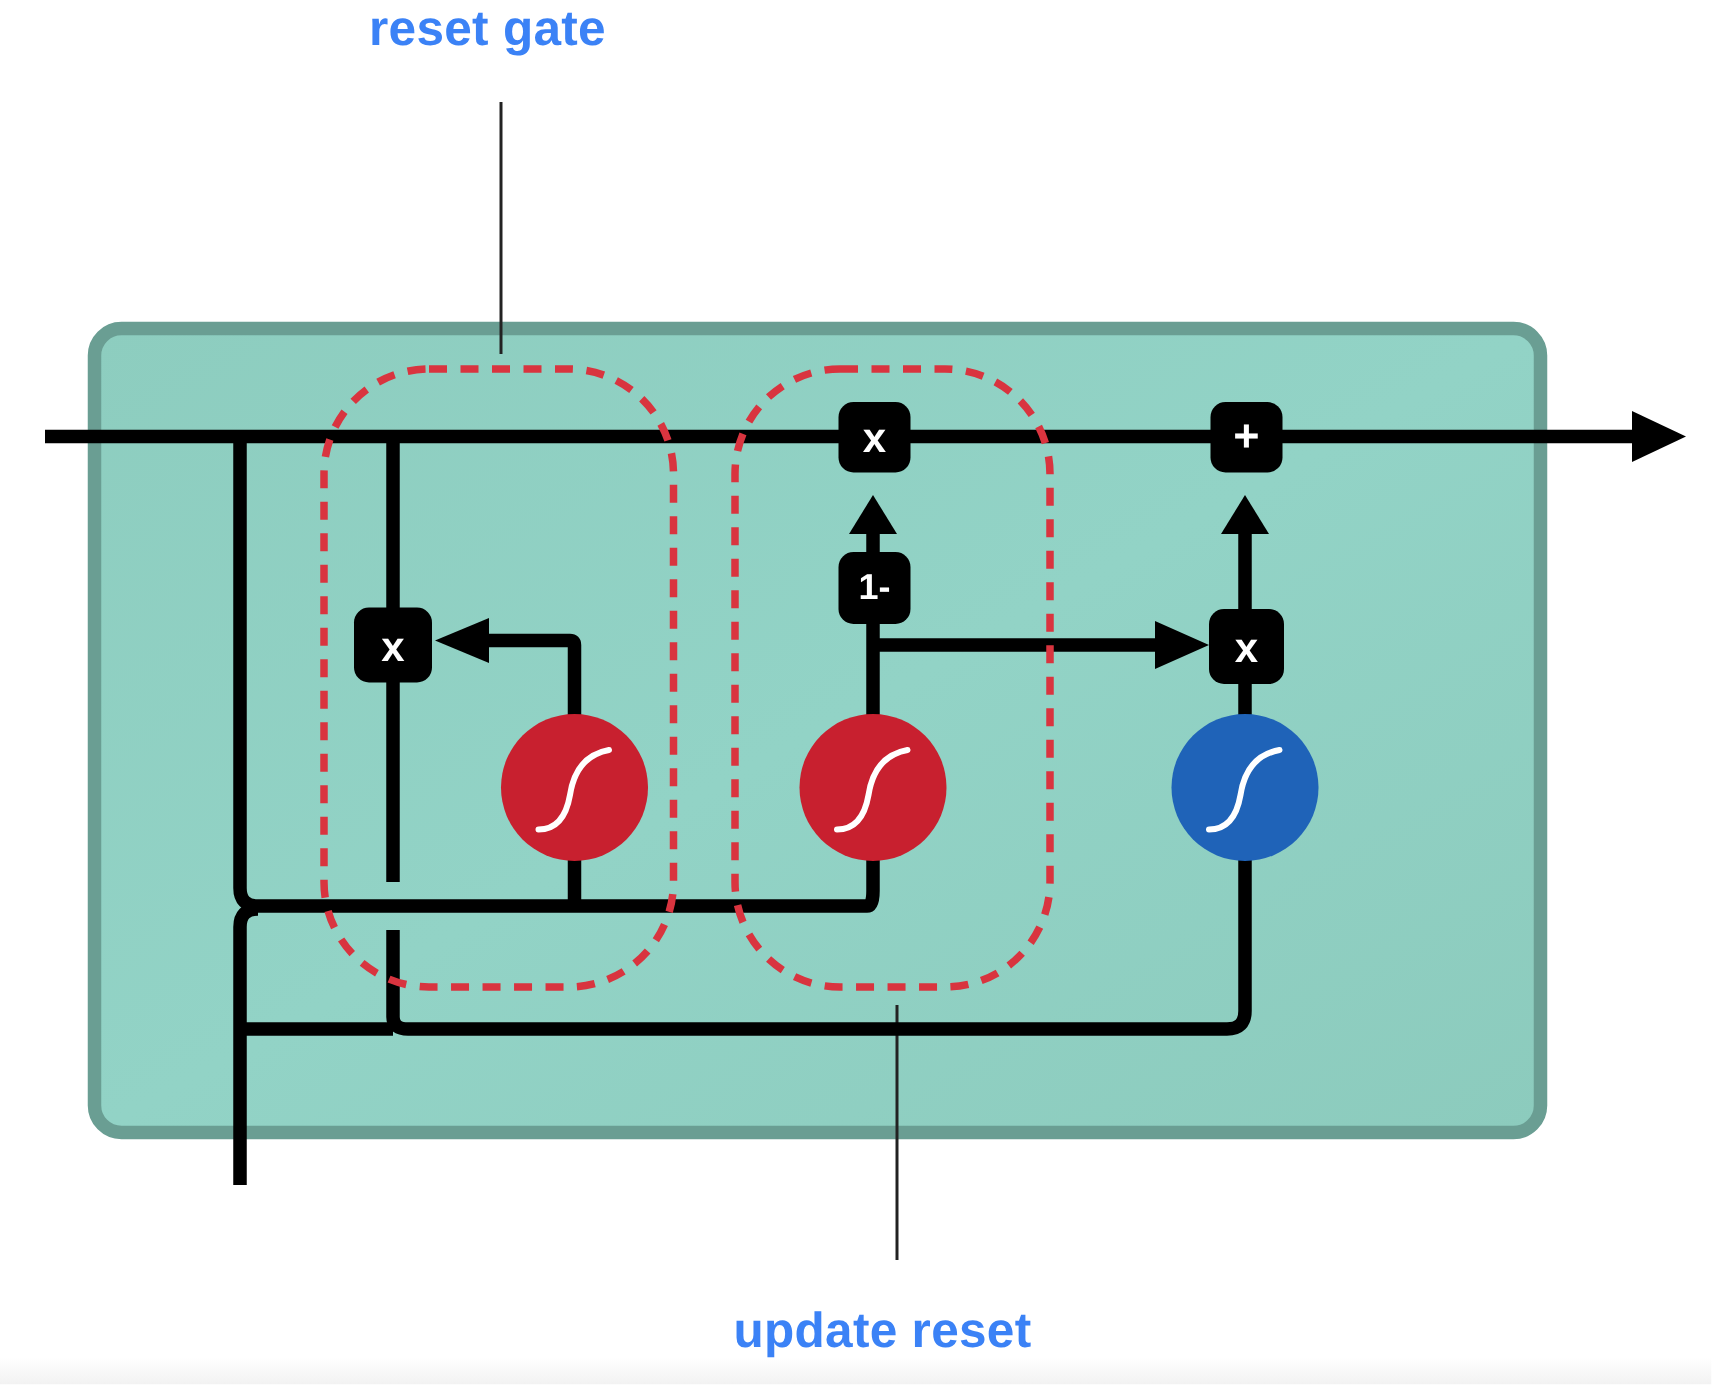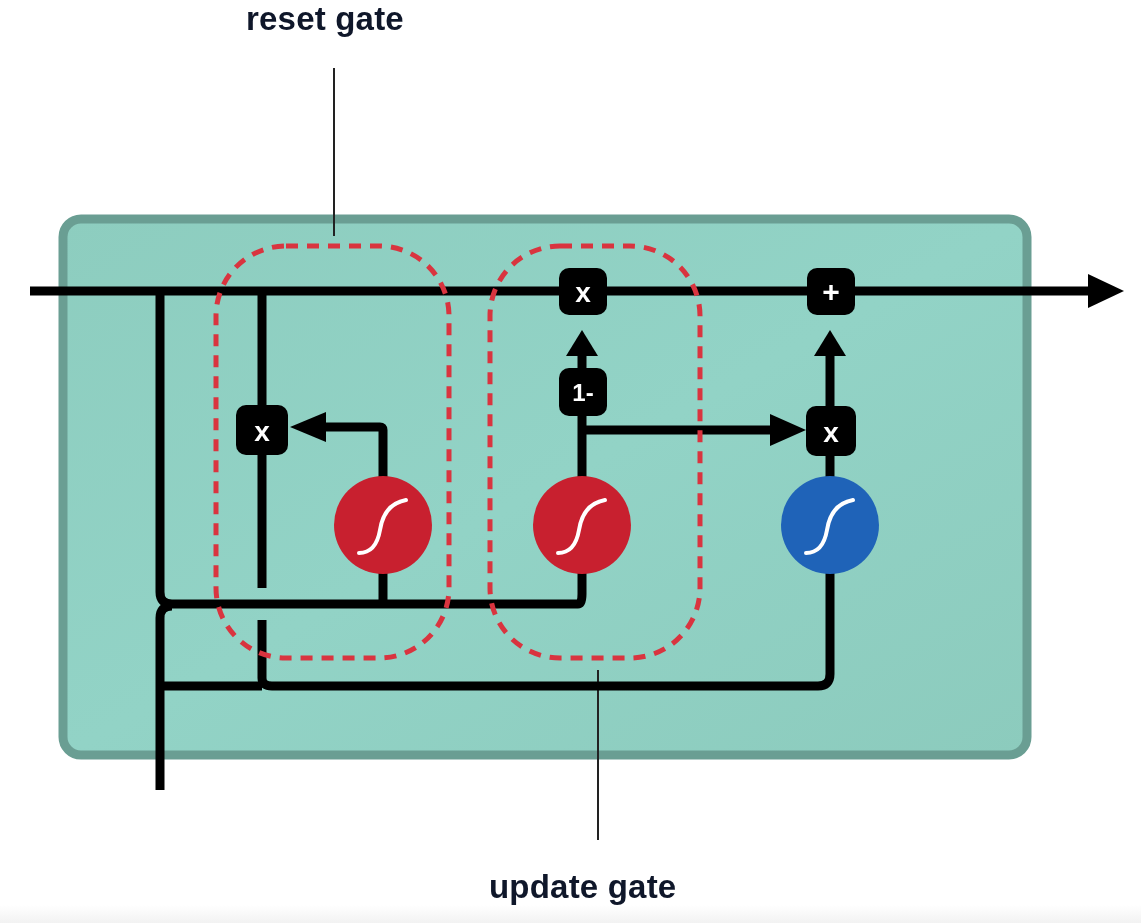--- a/index.html
+++ b/index.html
@@ -1,18 +1,18 @@
 <!DOCTYPE html>
 <html><head>
 <meta charset="utf-8">
 <style>
   html, body { margin: 0; padding: 0; background: #ffffff; }
   body { width: 1141px; height: 923px; position: relative; overflow: hidden; font-family: "Liberation Sans", sans-serif; }
   .bottom-band { position: absolute; left: 0; top: 905px; width: 1141px; height: 18px; background: linear-gradient(#ffffff, #f2f2f2); }
-  .label { position: absolute; font-weight: bold; font-size: 33px; color: #0f172a; letter-spacing: 0.2px; white-space: nowrap; }
+  .label { position: absolute; font-weight: bold; font-size: 33px; color: #3b82f6; letter-spacing: 0.2px; white-space: nowrap; }
   #reset-label { left: 246px; top: 0px; }
   #update-label { left: 489px; top: 868px; }
   svg { position: absolute; left: 0; top: 0; }
   .op-text { font-family: "Liberation Sans", sans-serif; font-weight: bold; fill: #ffffff; text-anchor: middle; dominant-baseline: central; }
 </style>
 </head>
 <body>
 
 <div class="bottom-band"></div>
 
@@ -100,13 +100,13 @@
     <rect x="806" y="406" width="50" height="50" rx="10" fill="#000"></rect>
     <text class="op-text" x="831" y="432" font-size="28">x</text>
   </g>
   <g>
     <rect x="807" y="268" width="48" height="47" rx="10" fill="#000"></rect>
     <text class="op-text" x="831" y="291" font-size="30">+</text>
   </g>
 </svg>
 
 <div id="reset-label" class="label">reset gate</div>
-<div id="update-label" class="label">update gate</div>
+<div id="update-label" class="label">update reset</div>
 
 </body></html>

